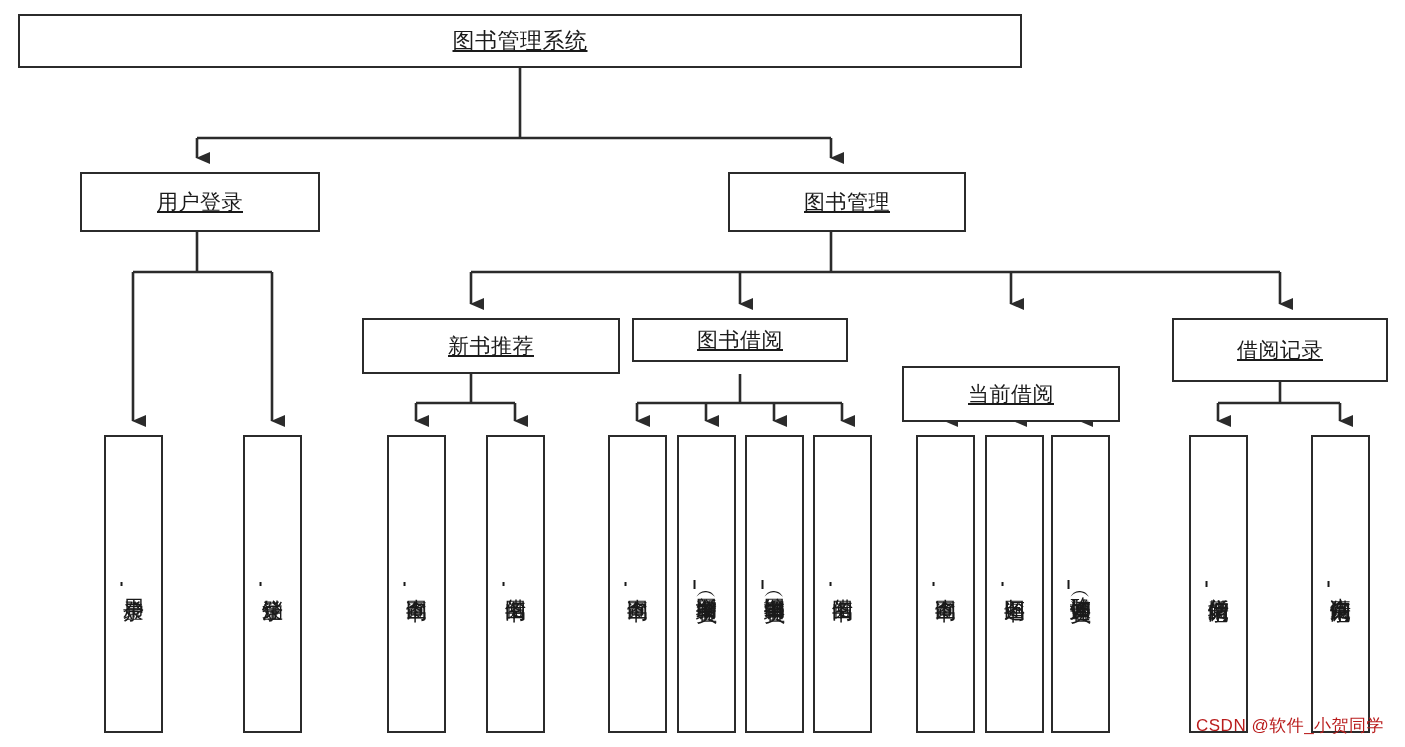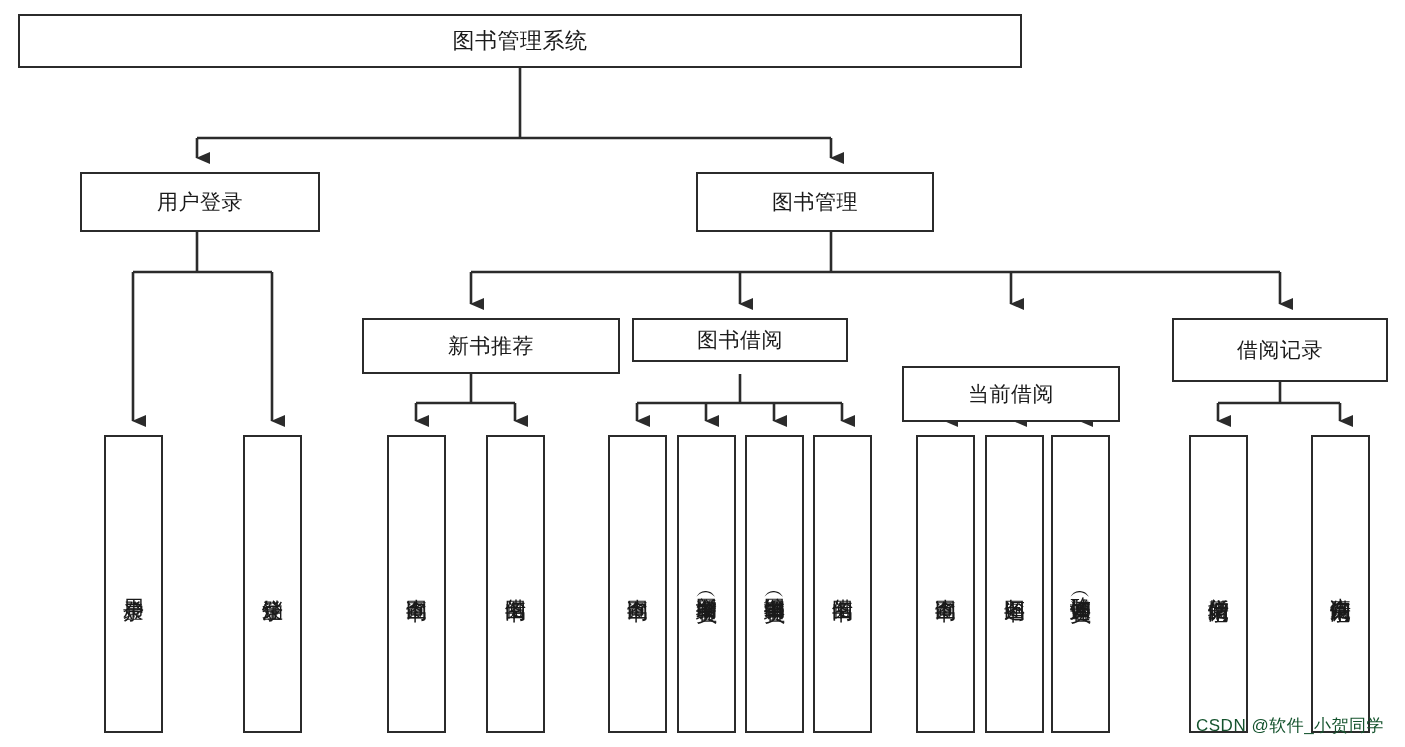--- a/index.html
+++ b/index.html
@@ -33,20 +33,21 @@
     display: flex;
     align-items: center;
     justify-content: center;
     color: #1a1a1a;
   }
   .node .label {
     display: block;
     text-align: center;
     line-height: 1.28;
     letter-spacing: 0.5px;
+    text-decoration: underline;
   }
   .node.horizontal .label {
     writing-mode: horizontal-tb;
     font-size: 21px;
   }
   .node.vertical {
     align-items: center;
     justify-content: center;
     padding: 6px 0;
   }
@@ -55,21 +56,21 @@
     text-orientation: upright;
     font-size: 21px;
     line-height: 1.24;
     letter-spacing: 1px;
     max-height: 100%;
   }
   #root-node .label { font-size: 22px; }
   .watermark {
     position: absolute;
     font-size: 17px;
-    color: #14532d;
+    color: #b91c1c;
     white-space: nowrap;
     letter-spacing: 0.5px;
   }
 </style>
 </head>
 <body>
 
 <div id="canvas">
 
   <svg class="edges" viewBox="0 0 1405 747" xmlns="http://www.w3.org/2000/svg">
@@ -124,21 +125,21 @@
   </svg>
 
   <div class="node horizontal" id="root-node" style="left:18px; top:14px; width:1004px; height:54px;">
     <span class="label">图书管理系统</span>
   </div>
 
   <div class="node horizontal" style="left:80px; top:172px; width:240px; height:60px;">
     <span class="label">用户登录</span>
   </div>
 
-  <div class="node horizontal" style="left:696px; top:172px; width:238px; height:60px;">
+  <div class="node horizontal" style="left:728px; top:172px; width:238px; height:60px;">
     <span class="label">图书管理</span>
   </div>
 
   <div class="node horizontal" style="left:362px; top:318px; width:258px; height:56px;">
     <span class="label">新书推荐</span>
   </div>
 
   <div class="node horizontal" style="left:632px; top:318px; width:216px; height:44px;">
     <span class="label">图书借阅</span>
   </div>

